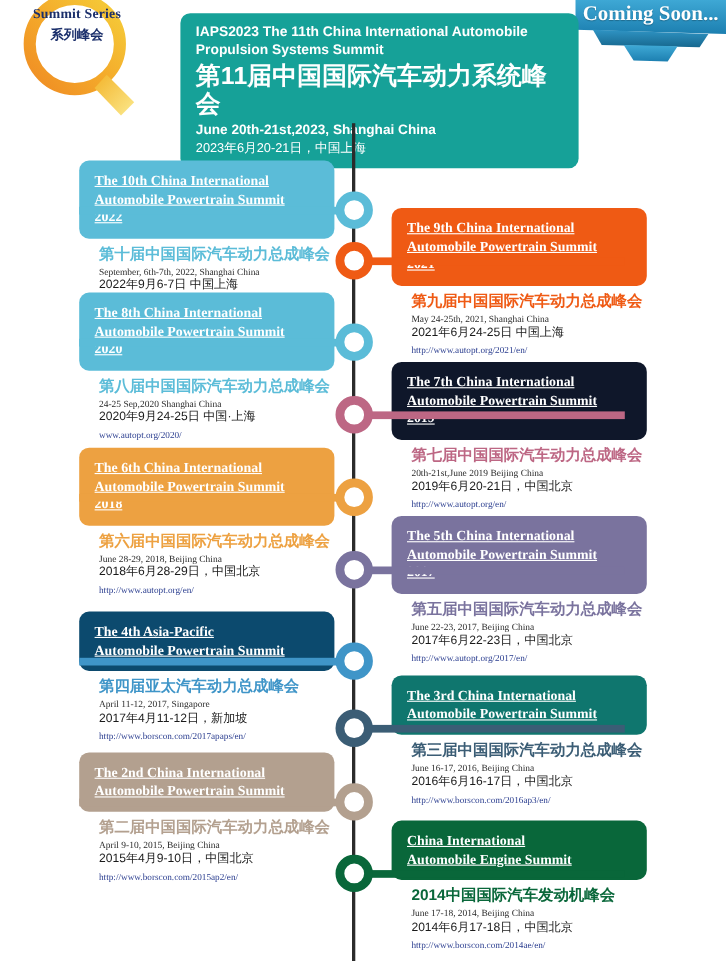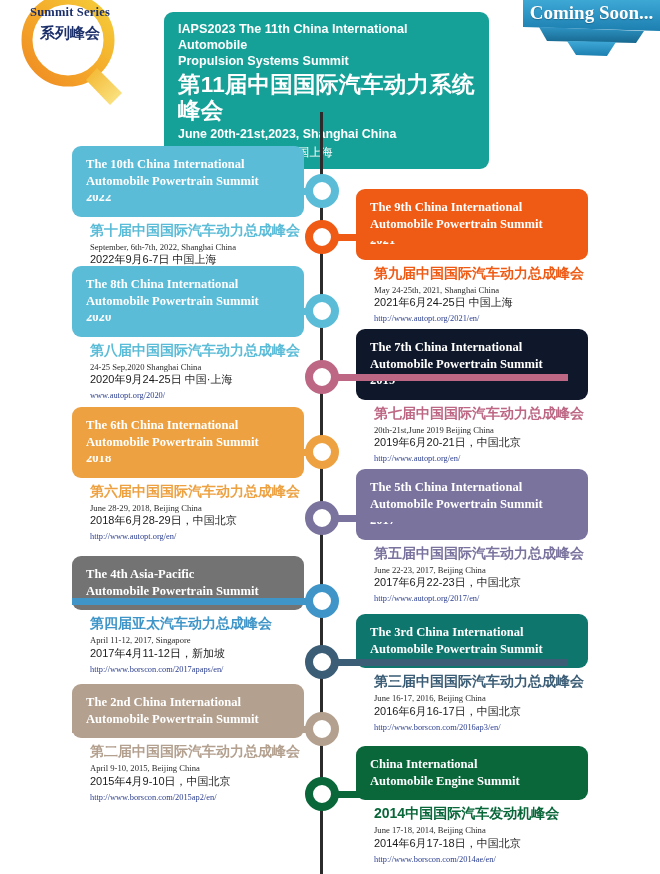--- a/index.html
+++ b/index.html
@@ -9,32 +9,32 @@
     font-family:"Liberation Sans", sans-serif;
     position:relative;
     overflow:hidden;
   }
   
   #logo{position:absolute;left:2px;top:-6px;width:150px;height:120px;}
   #logo svg{position:absolute;left:0;top:0;}
   .logo-text{position:absolute;left:18px;top:10px;width:100px;text-align:center;
     color:#1b2f6b;line-height:1.35;}
   .logo-en{font-family:"Liberation Serif", serif;font-weight:bold;font-size:12.5px;letter-spacing:.2px;}
-  .logo-cn{font-weight:bold;font-size:15px;margin-top:2px;}
+  .logo-cn{font-weight:bold;font-size:12px;margin-top:2px;}
 
   
   #coming{position:absolute;left:523px;top:-2px;width:137px;height:62px;}
   #coming svg{position:absolute;left:0;top:0;}
   .coming-label{position:absolute;left:0;top:4px;width:137px;text-align:center;
     font-family:"Liberation Serif", serif;font-weight:bold;font-size:19px;color:#ffffff;
     text-shadow:0 1px 1px rgba(0,0,0,.25);white-space:nowrap;}
 
   
   #header-card{
-    position:absolute;left:164px;top:12px;width:325px;
+    position:absolute;left:164px;top:12px;width:362px;
     background:#16a198;border-radius:9px;color:#ffffff;
     padding:9px 14px 10px 14px;box-sizing:border-box;
   }
   .hdr-en{font-size:12.6px;font-weight:bold;line-height:1.28;}
   .hdr-cn-big{font-size:22.5px;font-weight:bold;letter-spacing:.2px;margin-top:3px;line-height:1.15;}
   .hdr-en2{font-size:12.4px;font-weight:bold;margin-top:3px;line-height:1.25;}
   .hdr-cn2{font-size:11.6px;margin-top:2px;line-height:1.25;}
 
   
   #spine{position:absolute;left:320px;top:112px;width:3px;height:762px;background:#2b2b2b;}
@@ -45,21 +45,21 @@
     left:305px;z-index:6;}
   .stub{position:absolute;height:7px;z-index:5;}
 
   
   .entry{position:absolute;}
   .entry.left{left:72px;width:232px;}
   .entry.right{left:356px;width:232px;}
   .pill{
     border-radius:9px;padding:10px 28px 11px 14px;box-sizing:border-box;
     font-family:"Liberation Serif", serif;font-weight:bold;font-size:12.6px;
-    color:#ffffff;line-height:1.32;
+    color:#ffffff;line-height:1.32;text-decoration:underline;
   }
   .body{padding:5px 0 0 18px;}
   .cn-title{font-weight:bold;font-size:14px;line-height:1.2;}
   .en-line{font-family:"Liberation Serif", serif;font-size:8.6px;color:#2b2b2b;margin-top:3px;line-height:1.25;}
   .cn-line{font-size:11px;color:#1a1a1a;margin-top:1px;line-height:1.25;}
   .url{font-family:"Liberation Serif", serif;font-size:8.4px;color:#2a3d8f;margin-top:4px;
     line-height:1.2;word-break:break-all;}
   .entry.right .cn-title,
   .entry.right .en-line,
   .entry.right .cn-line,
@@ -200,21 +200,21 @@
       <div class="body">
         <div class="cn-title" style="color: rgb(122, 115, 158);">第五届中国国际汽车动力总成峰会</div>
         <div class="en-line">June 22-23, 2017, Beijing China</div>
         <div class="cn-line">2017年6月22-23日，中国北京</div>
         <div class="url">http://www.autopt.org/2017/en/</div>
       </div>
     </div>
     <div class="stub" style="background: rgb(63, 149, 200); top: 598px; left: 72px; width: 248px;"></div>
     <div class="node" style="border-color: rgb(63, 149, 200); top: 584px;"></div>
     <div class="entry left" style="top: 556px;">
-      <div class="pill" style="background: #737373;">
+      <div class="pill" style="background: #0c4a6e;">
         <div>The 4th Asia-Pacific</div>
         <div>Automobile Powertrain Summit</div>
       </div>
       <div class="body">
         <div class="cn-title" style="color: rgb(63, 149, 200);">第四届亚太汽车动力总成峰会</div>
         <div class="en-line">April 11-12, 2017, Singapore</div>
         <div class="cn-line">2017年4月11-12日，新加坡</div>
         <div class="url">http://www.borscon.com/2017apaps/en/</div>
       </div>
     </div>

